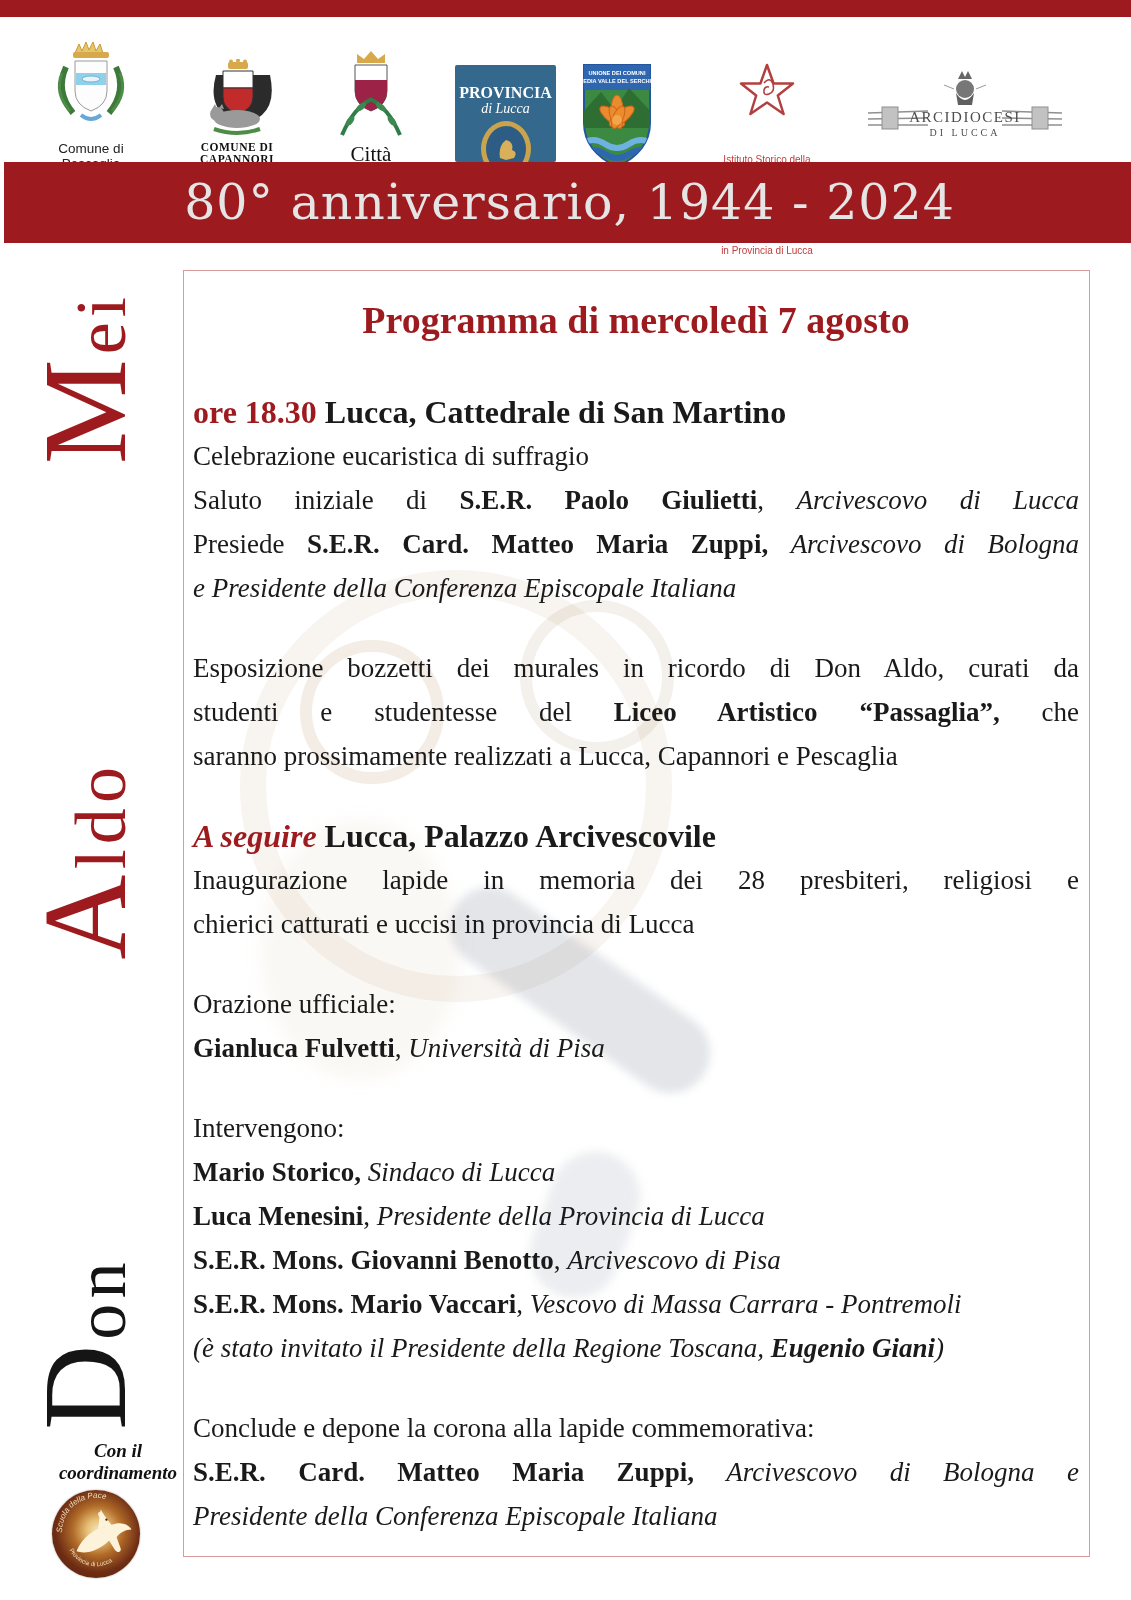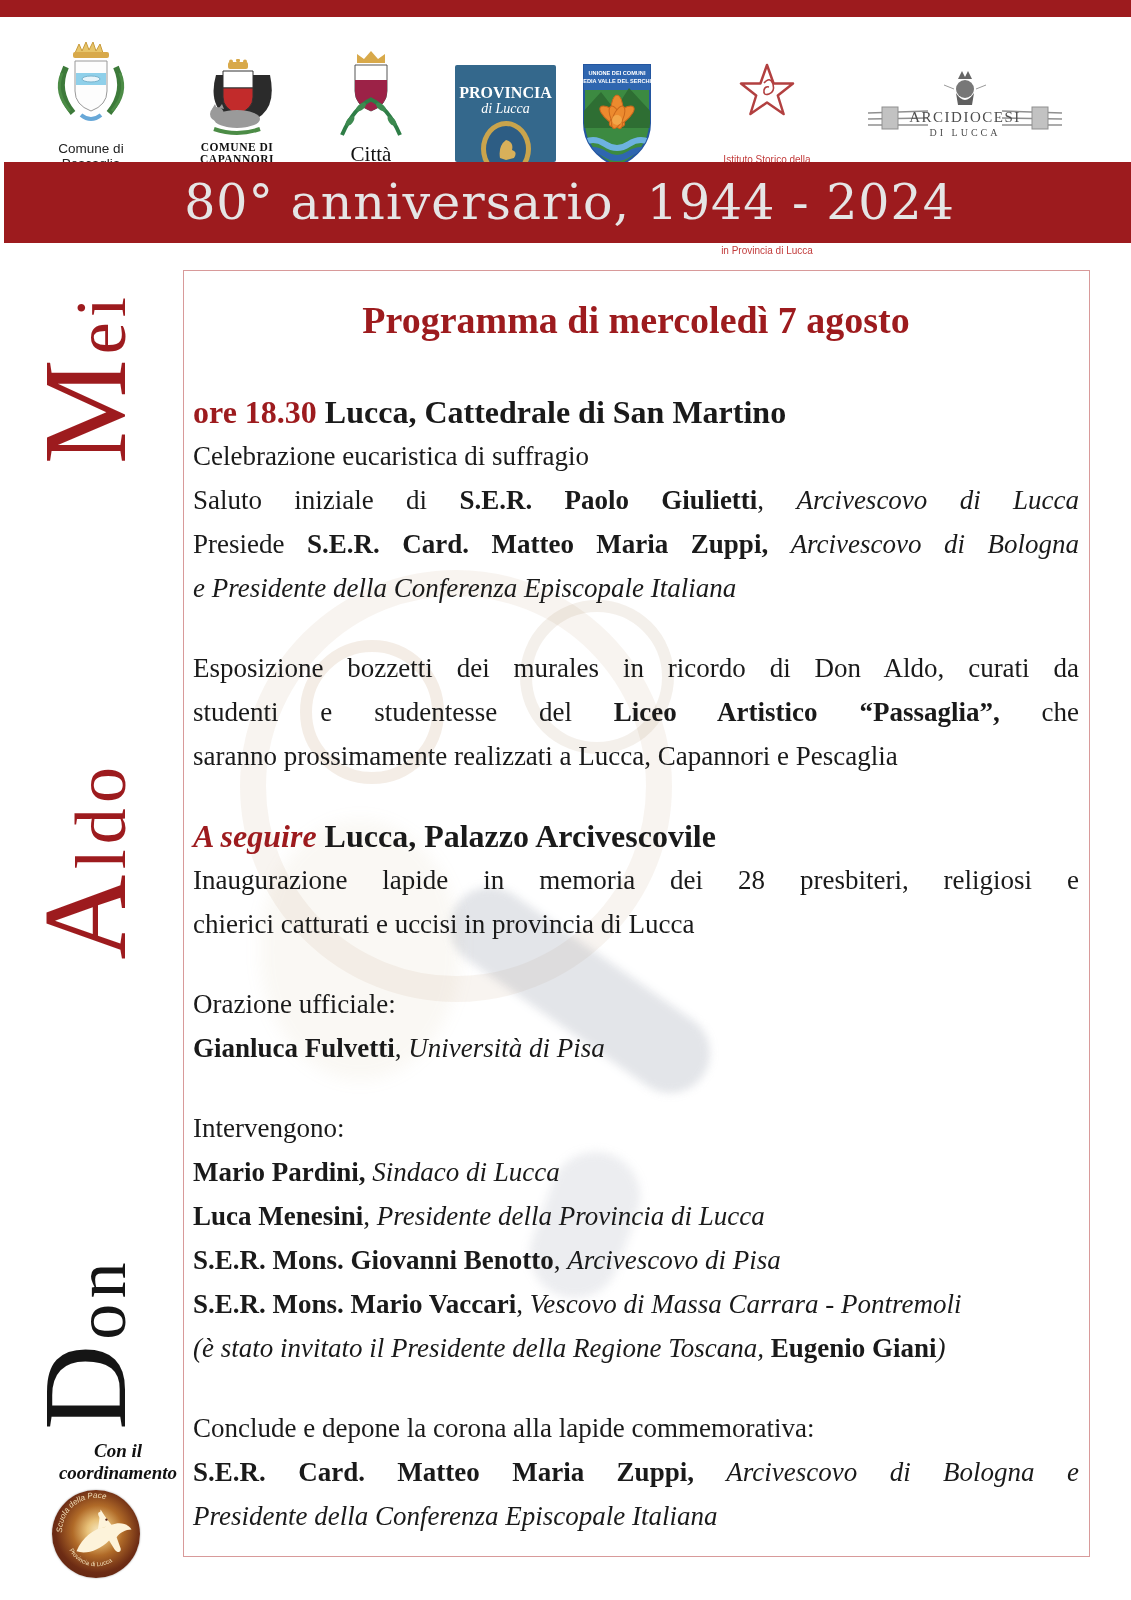--- a/index.html
+++ b/index.html
@@ -51,21 +51,21 @@
   .prog-title{
     text-align:center;color:var(--red);font-weight:bold;font-size:38px;
     line-height:44px;margin:0 0 48px 0;
   }
   .line{font-size:27px;line-height:44px;color:var(--ink);}
   .hline{font-size:32px;}
   .jline{text-align:justify;text-align-last:justify;-moz-text-align-last:justify;}
   .gap{margin-top:36px;}
   .rn.b{font-weight:bold;}
   .rn.i{font-style:italic;}
-  .rn.bi{font-weight:bold;}
+  .rn.bi{font-weight:bold;font-style:italic;}
   .rn.rb{font-weight:bold;color:var(--red);}
   .rn.rbi{font-weight:bold;font-style:italic;color:var(--red);}
   
   .vtitle{position:absolute;left:18px;top:286px;width:158px;height:1150px;z-index:2;}
   .vtitle-inner{
     position:absolute;left:50%;top:50%;width:1150px;height:158px;
     transform:translate(-50%,-50%) rotate(-90deg);
     display:flex;align-items:baseline;justify-content:space-between;
     box-sizing:border-box;padding:0 6px;
   }
@@ -264,21 +264,21 @@
     <div class="line"><span class="rn p">saranno prossimamente realizzati a Lucca, Capannori e Pescaglia</span></div>
 
     <div class="line gap hline"><span class="rn rbi">A seguire </span><span class="rn b">Lucca, Palazzo Arcivescovile</span></div>
     <div class="line jline"><span class="rn p">Inaugurazione lapide in memoria dei 28 presbiteri, religiosi e</span></div>
     <div class="line"><span class="rn p">chierici catturati e uccisi in provincia di Lucca</span></div>
 
     <div class="line gap"><span class="rn p">Orazione ufficiale:</span></div>
     <div class="line"><span class="rn b">Gianluca Fulvetti</span><span class="rn p">, </span><span class="rn i">Università di Pisa</span></div>
 
     <div class="line gap"><span class="rn p">Intervengono:</span></div>
-    <div class="line"><span class="rn b">Mario Pardini,</span><span class="rn p"> </span><span class="rn i">Sindaco di Lucca</span></div>
+    <div class="line"><span class="rn b">Mario Storico,</span><span class="rn p"> </span><span class="rn i">Sindaco di Lucca</span></div>
     <div class="line"><span class="rn b">Luca Menesini</span><span class="rn p">, </span><span class="rn i">Presidente della Provincia di Lucca</span></div>
     <div class="line"><span class="rn b">S.E.R. Mons. Giovanni Benotto</span><span class="rn p">, </span><span class="rn i">Arcivescovo di Pisa</span></div>
     <div class="line"><span class="rn b">S.E.R. Mons. Mario Vaccari</span><span class="rn p">, </span><span class="rn i">Vescovo di Massa Carrara - Pontremoli</span></div>
     <div class="line"><span class="rn i">(è stato invitato il Presidente della Regione Toscana, </span><span class="rn bi">Eugenio Giani</span><span class="rn i">)</span></div>
 
     <div class="line gap"><span class="rn p">Conclude e depone la corona alla lapide commemorativa:</span></div>
     <div class="line jline"><span class="rn b">S.E.R. Card. Matteo Maria Zuppi,</span><span class="rn p"> </span><span class="rn i">Arcivescovo di Bologna e</span></div>
     <div class="line"><span class="rn i">Presidente della Conferenza Episcopale Italiana</span></div>
   </div>
 

